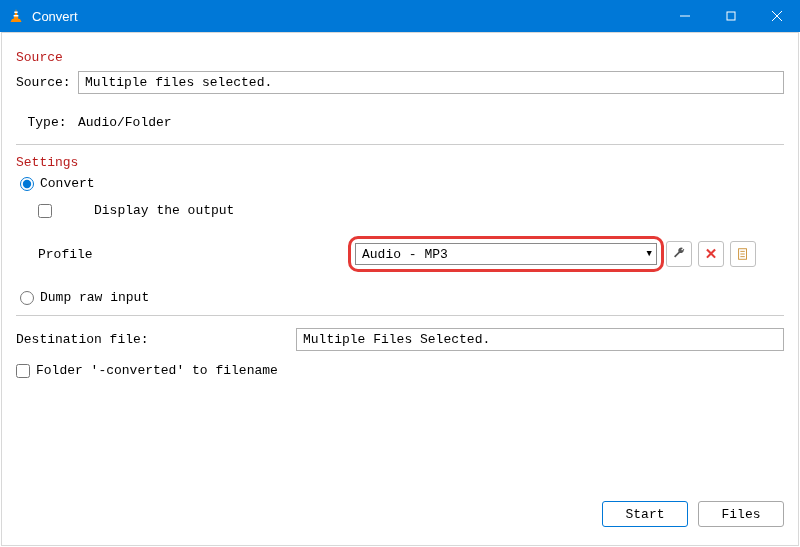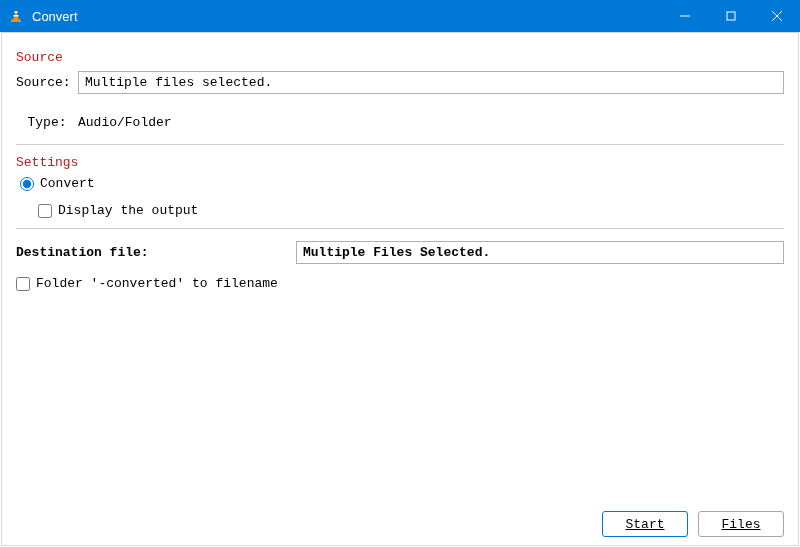--- a/index.html
+++ b/index.html
@@ -95,20 +95,21 @@
     }
     .radio-row input[type="radio"],
     .checkbox-row input[type="checkbox"] {
       margin-right: 6px;
       width: 14px;
       height: 14px;
       accent-color: #0078d7;
     }
     .checkbox-indent {
       margin-left: 18px;
+      gap: 36px;
     }
     .profile-row {
       display: flex;
       align-items: center;
       margin: 18px 0 18px 18px;
     }
     .profile-label {
       width: 310px;
     }
     .profile-highlight {
@@ -144,32 +145,30 @@
       justify-content: center;
       margin-left: 6px;
     }
     .dest-section {
       margin-top: 4px;
     }
     .dest-row {
       display: flex;
       align-items: center;
       margin: 12px 0;
-      font-weight: bold;
     }
     .dest-label {
       width: 280px;
     }
     .button-bar {
       position: absolute;
-      bottom: 10px;
+      bottom: 20px;
       right: 16px;
       display: flex;
       gap: 10px;
-      text-decoration: underline;
     }
     .dlg-btn {
       width: 86px;
       height: 26px;
       border: 1px solid #a8a8a8;
       border-radius: 3px;
       background: #ffffff;
       font-family: "Courier New", monospace;
       font-size: 13px;
       display: flex;
@@ -242,21 +241,50 @@
     <div class="radio-row">
       <input type="radio" checked="" style="">
       <span>Convert</span>
     </div>
 
     <div class="checkbox-row checkbox-indent" style="margin-top:12px;">
       <input type="checkbox" style="">
       <span>Display the output</span>
     </div>
 
-
+    <div class="profile-row">
+      <span class="profile-label">Profile</span>
+      <span class="profile-highlight">
+        <div class="profile-select">
+          <span>Audio - MP3</span>
+          <span class="caret">▼</span>
+        </div>
+      </span>
+      <div class="icon-btn" style="margin-left:2px;">
+        <svg width="14" height="14" viewBox="0 0 16 16">
+          <path d="M13.5 3.5a3.5 3.5 0 0 1-4.6 3.3L3.7 12l-1.4-1.4 5.2-5.2A3.5 3.5 0 0 1 12.5 1l-2 2 1 1 2-2c.3.5.5 1 .5 1.5z" fill="#555"></path>
+        </svg>
+      </div>
+      <div class="icon-btn">
+        <span style="color:#e53935;font-weight:bold;font-size:15px;font-family:sans-serif;">✕</span>
+      </div>
+      <div class="icon-btn">
+        <svg width="14" height="14" viewBox="0 0 16 16">
+          <rect x="3" y="2" width="9" height="12" fill="none" stroke="#c98a2a" stroke-width="1"></rect>
+          <line x1="5" y1="5" x2="10" y2="5" stroke="#c98a2a" stroke-width="1"></line>
+          <line x1="5" y1="8" x2="10" y2="8" stroke="#c98a2a" stroke-width="1"></line>
+          <line x1="5" y1="11" x2="10" y2="11" stroke="#c98a2a" stroke-width="1"></line>
+        </svg>
+      </div>
+    </div>
+
+    <div class="radio-row" style="margin-top:10px;">
+      <input type="radio" style="">
+      <span>Dump raw input</span>
+    </div>
   </div>
 
   <hr class="hr" style="margin-top:10px;">
 
   <div class="dest-section">
     <div class="dest-row">
       <span class="dest-label">Destination file:</span>
       <div class="readonly-field">Multiple Files Selected.</div>
     </div>
     <div class="checkbox-row">

